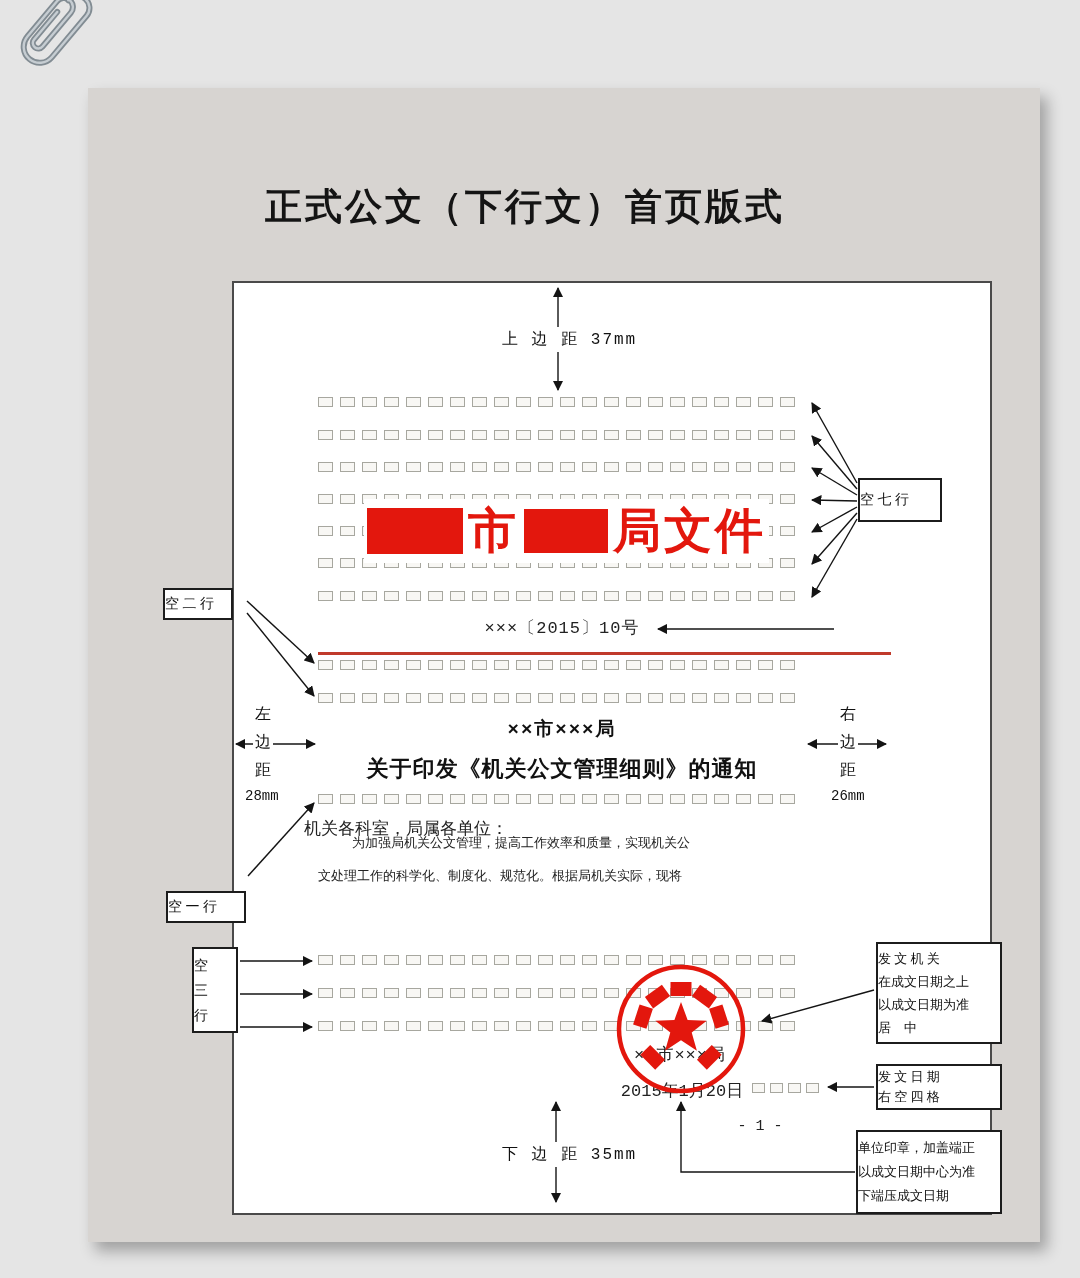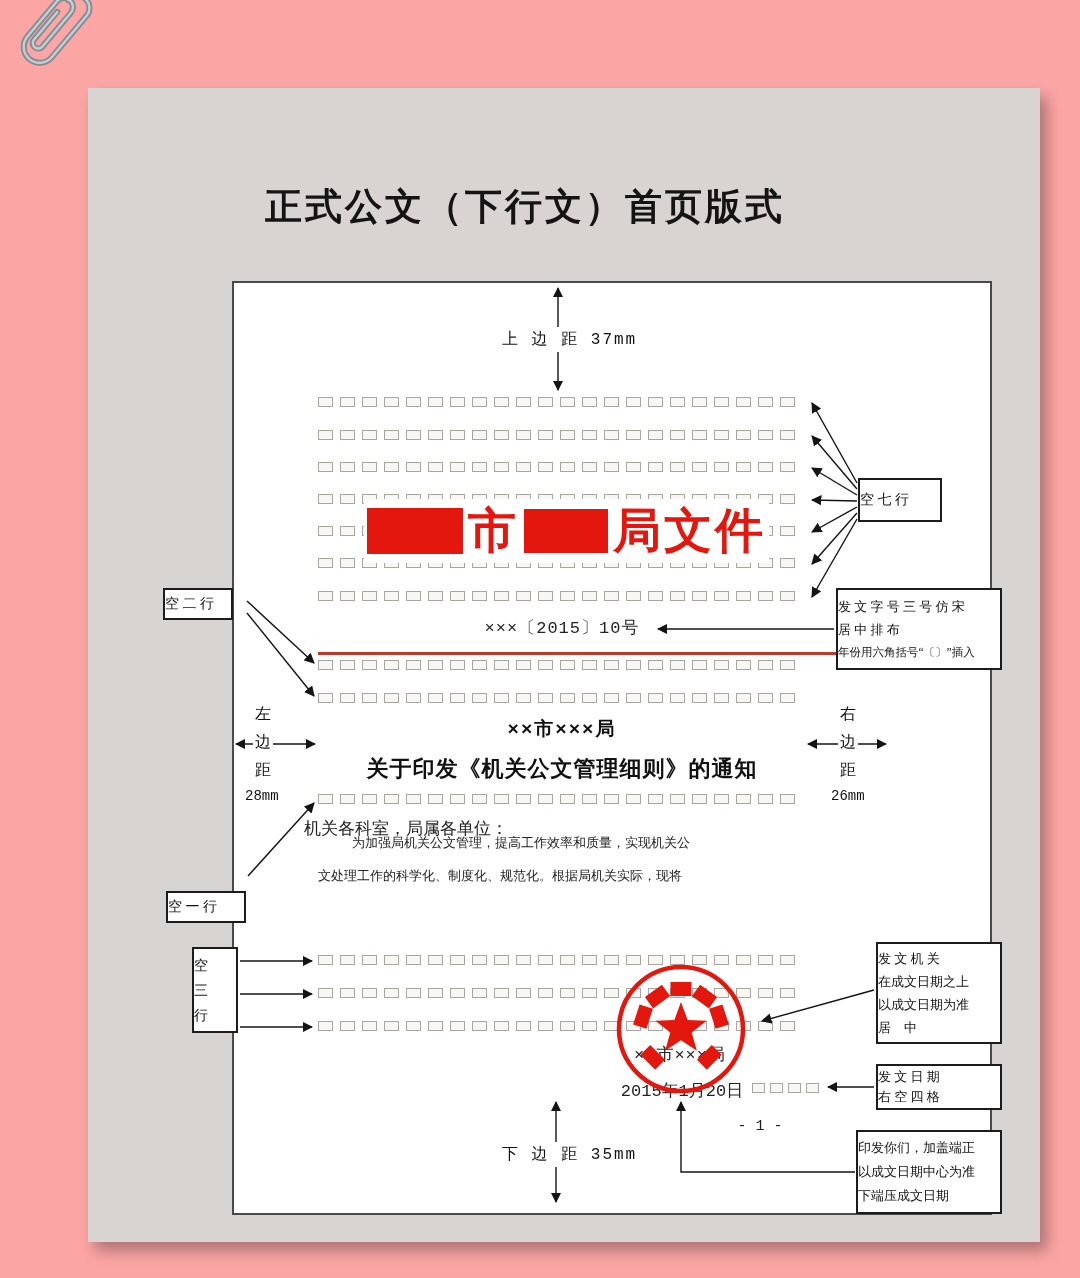--- a/index.html
+++ b/index.html
@@ -1,16 +1,16 @@
 <!DOCTYPE html>
 <html><head>
 <meta charset="utf-8">
 <style>
   html,body{margin:0;padding:0;background:#fff;}
-  .canvas{position:relative;width:1080px;height:1278px;background:#fca5a5;overflow:hidden;
+  .canvas{position:relative;width:1080px;height:1278px;background:#e5e5e5;overflow:hidden;
           font-family:"Liberation Sans","DejaVu Sans",sans-serif;}
   .abs{position:absolute;}
   .backdrop{left:88px;top:88px;width:952px;height:1154px;background:#d7d4d1;
             box-shadow:7px 9px 14px rgba(0,0,0,.30);z-index:0;}
   .main-title{left:95px;top:182px;width:860px;text-align:center;font-size:37px;font-weight:700;
               color:#141414;letter-spacing:3px;z-index:2;}
   .doc-page{left:232px;top:281px;width:756px;height:930px;background:#fff;border:2px solid #4a4a4a;z-index:1;}
   
   .ph-row{position:absolute;left:318px;display:flex;gap:7px;z-index:2;}
   .ph{width:15px;height:10px;border:1px solid #a7a79f;background:#f8f7f4;box-sizing:border-box;}
@@ -481,40 +481,35 @@
   <div class="abs co" style="left:166px;top:871px;width:80px;height:32px;font-size:14px;margin-top:20px;">
     <div class="co-line">空 一 行</div>
   </div>
 
   <div class="abs co" style="left:192px;top:947px;width:46px;height:86px;font-size:14px;line-height:25px;">
     <div class="co-line">空</div>
     <div class="co-line">三</div>
     <div class="co-line">行</div>
   </div>
 
-  <div class="abs co" style="left:836px;top:588px;width:166px;height:82px;font-size:13px;line-height:23px;">
-    <div class="co-line">发 文 字 号 三 号 仿 宋</div>
-    <div class="co-line">居 中 排 布</div>
-    <div class="co-line" style="font-size:11.5px">年份用六角括号“〔〕”插入</div>
-  </div>
 
   <div class="abs co" style="left:876px;top:942px;width:126px;height:102px;font-size:13px;line-height:23px;">
     <div class="co-line">发 文 机 关</div>
     <div class="co-line">在成文日期之上</div>
     <div class="co-line">以成文日期为准</div>
     <div class="co-line">居　中</div>
   </div>
 
   <div class="abs co" style="left:876px;top:1064px;width:126px;height:46px;font-size:13px;line-height:20px;">
     <div class="co-line">发 文 日 期</div>
     <div class="co-line">右 空 四 格</div>
   </div>
 
   <div class="abs co" style="left:856px;top:1130px;width:146px;height:84px;font-size:13px;line-height:24px;">
-    <div class="co-line">印发你们，加盖端正</div>
+    <div class="co-line">单位印章，加盖端正</div>
     <div class="co-line">以成文日期中心为准</div>
     <div class="co-line">下端压成文日期</div>
   </div>
 
   <svg class="abs clip-layer" viewBox="0 0 130 115">
     <g transform="rotate(40 45 35)" fill="none" stroke-linecap="round">
       <path d="M38,6 a12,12 0 0 1 24,0 v54 a16,16 0 0 1 -32,0 V14 a9,9 0 0 1 18,0 v44 a5.5,5.5 0 0 1 -11,0 V22" stroke="#828c93" stroke-width="6"></path>
       <path d="M38,6 a12,12 0 0 1 24,0 v54 a16,16 0 0 1 -32,0 V14 a9,9 0 0 1 18,0 v44 a5.5,5.5 0 0 1 -11,0 V22" stroke="#c6cdd2" stroke-width="2.4"></path>
     </g>
   </svg>

